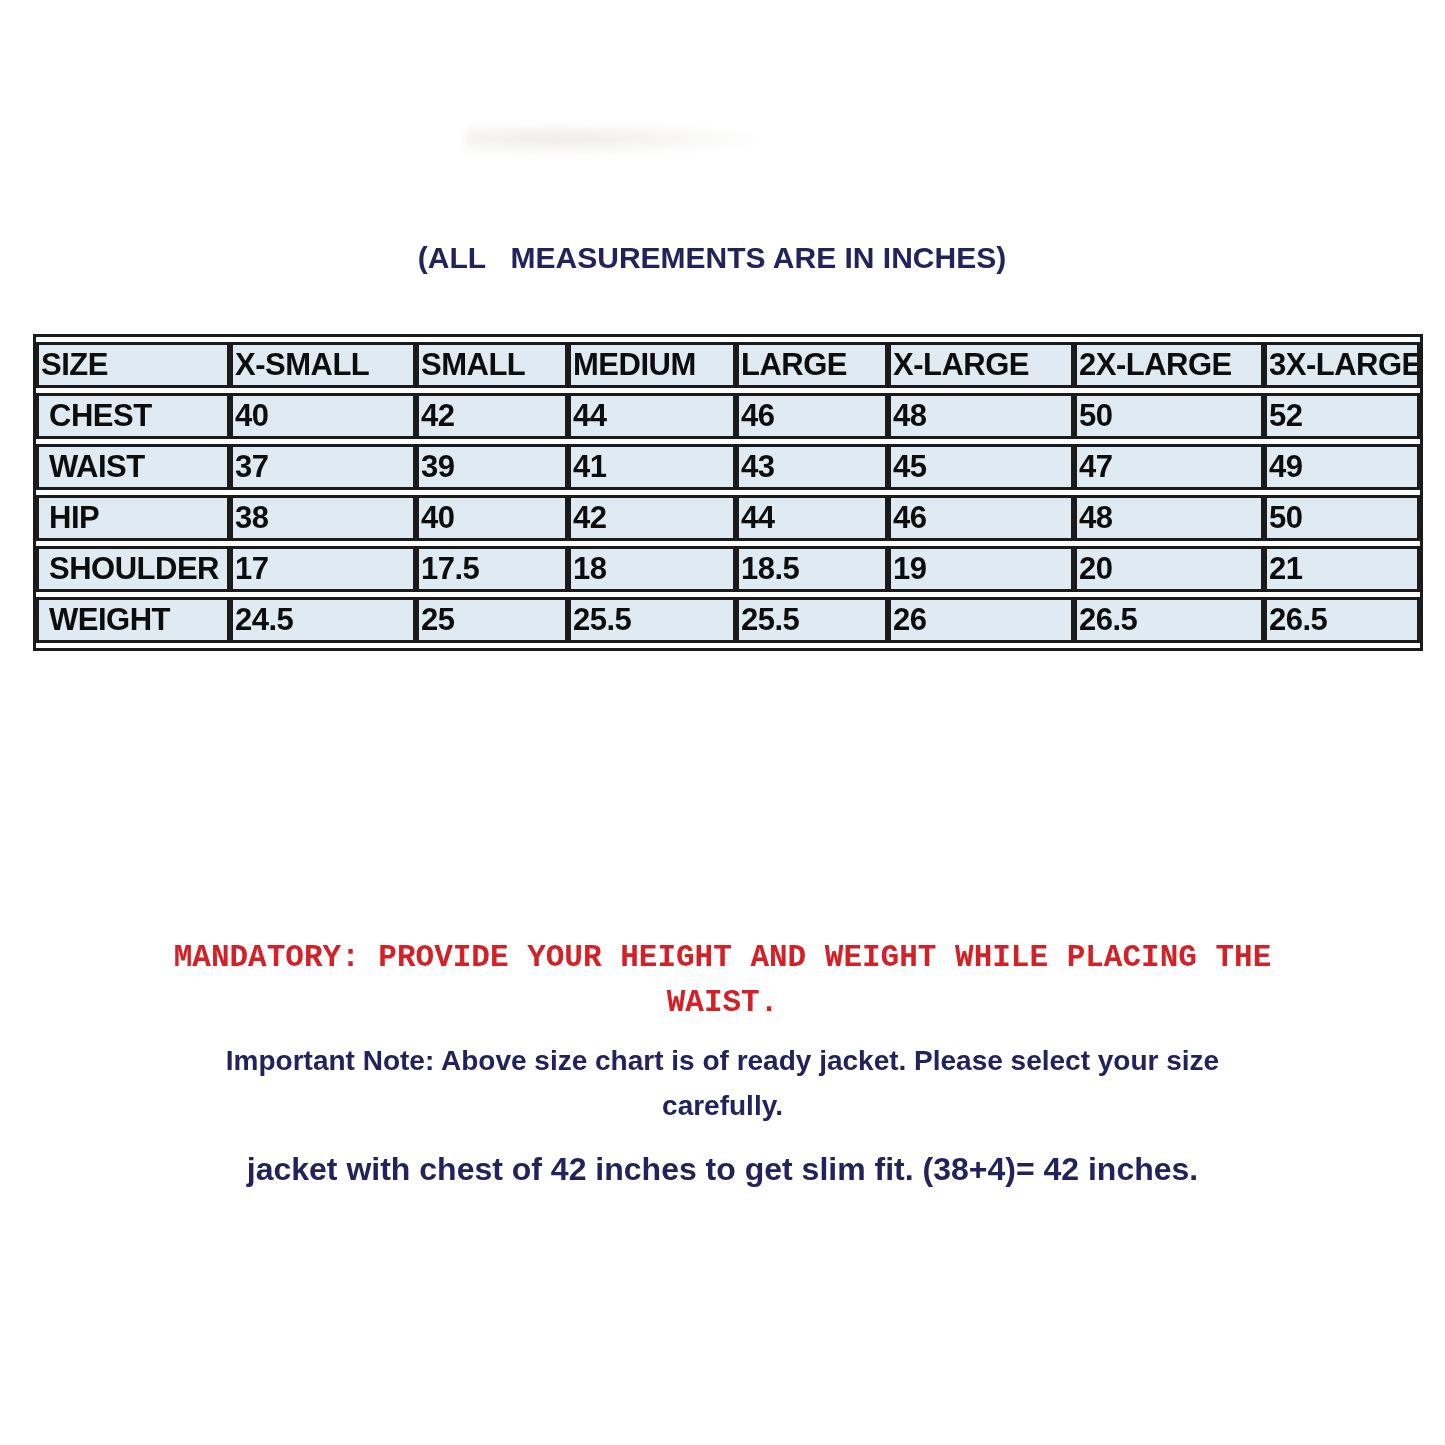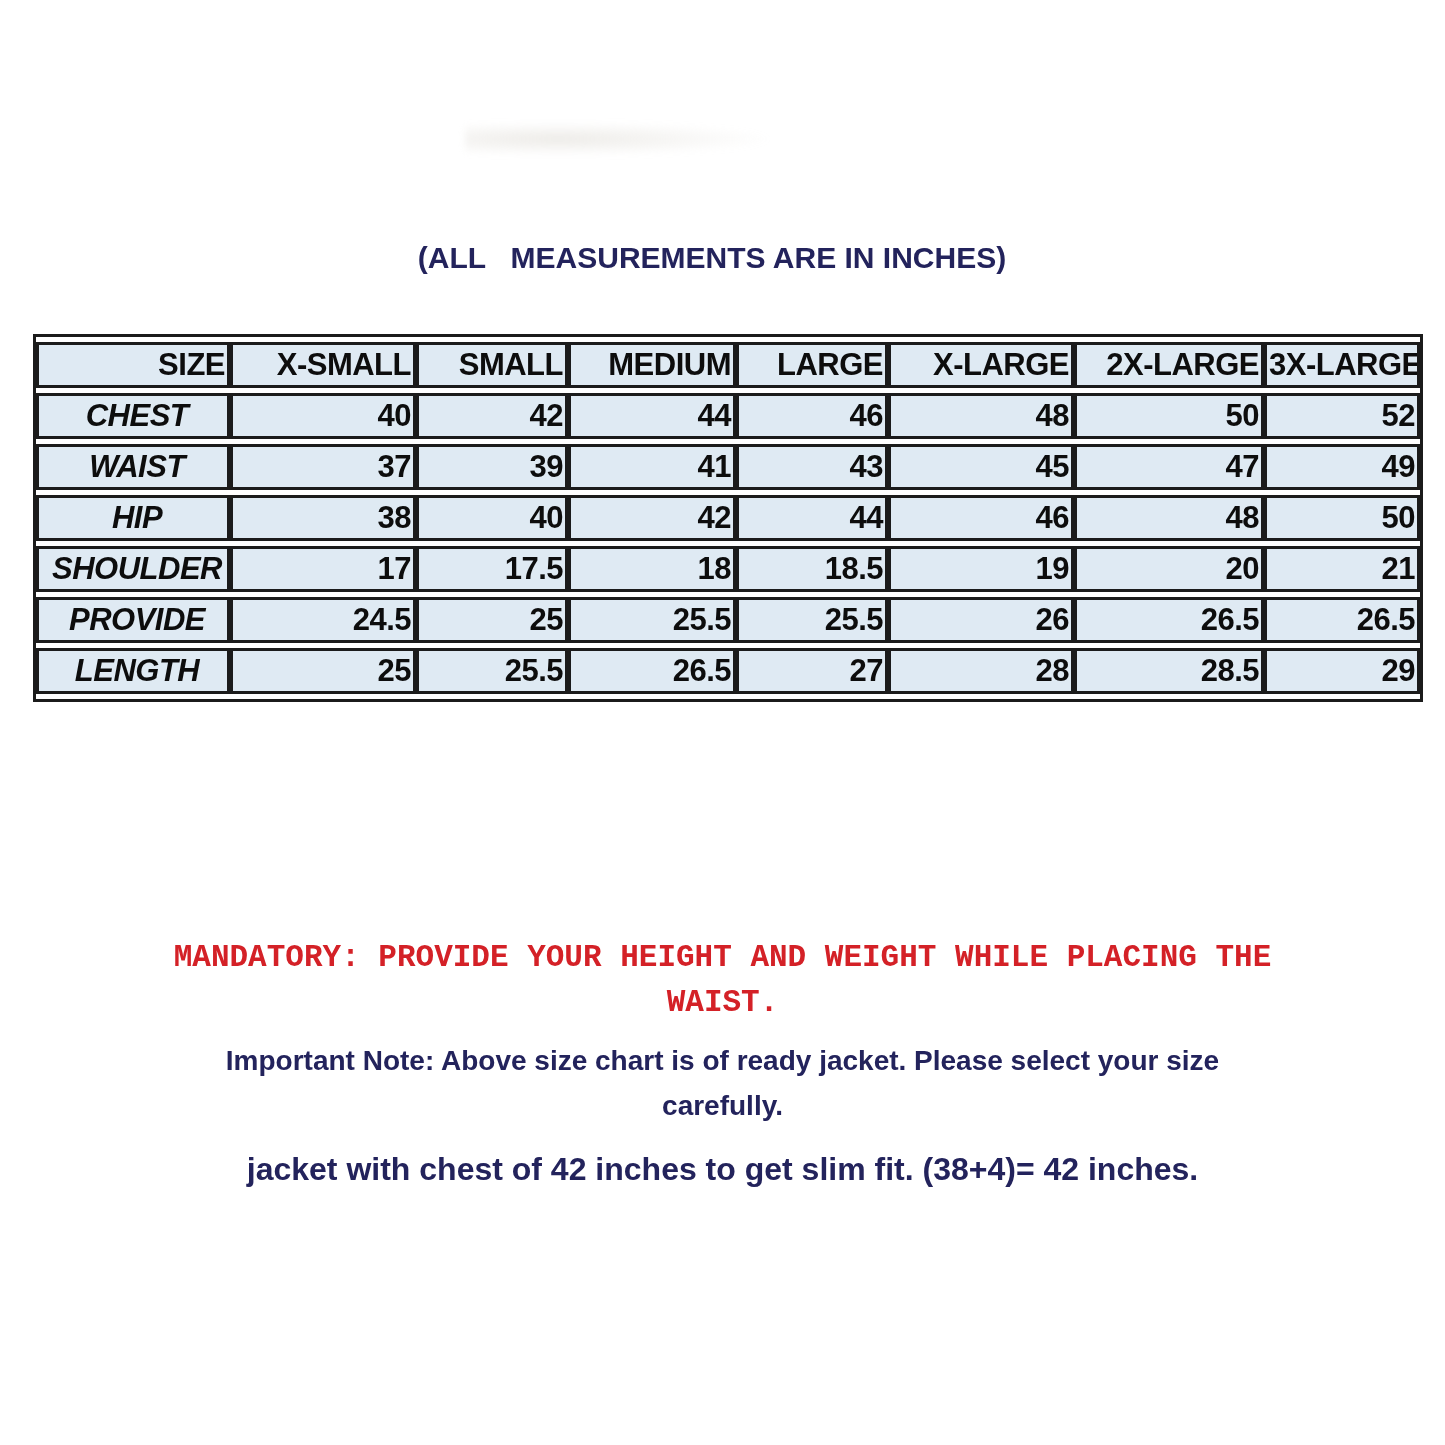--- a/index.html
+++ b/index.html
@@ -61,29 +61,28 @@
   table.size-chart col.c7 { width: 156px; }
   table.size-chart th,
   table.size-chart td {
     border: 3px solid #1b1b1b;
     background: #dfeaf3;
     font-weight: bold;
     font-size: 31px;
     line-height: 38px;
     letter-spacing: -0.5px;
     color: #0d0d0d;
-    text-align: right;
+    text-align: left;
     padding: 1px 2px;
     overflow: hidden;
     white-space: nowrap;
   }
   table.size-chart td.rowlabel {
-    text-align: center;
+    text-align: left;
     padding-left: 10px;
-    font-style: italic;
   }
 
   .note {
     position: absolute;
     left: 0;
     width: 1445px;
     text-align: center;
     font-weight: bold;
   }
   .note .line { display: block; }
@@ -175,39 +174,29 @@
           <td class="rowlabel">SHOULDER</td>
           <td>17</td>
           <td>17.5</td>
           <td>18</td>
           <td>18.5</td>
           <td>19</td>
           <td>20</td>
           <td>21</td>
         </tr>
         <tr>
-          <td class="rowlabel">PROVIDE</td>
+          <td class="rowlabel">WEIGHT</td>
           <td>24.5</td>
           <td>25</td>
           <td>25.5</td>
           <td>25.5</td>
           <td>26</td>
           <td>26.5</td>
           <td>26.5</td>
         </tr>
-        <tr>
-          <td class="rowlabel">LENGTH</td>
-          <td>25</td>
-          <td>25.5</td>
-          <td>26.5</td>
-          <td>27</td>
-          <td>28</td>
-          <td>28.5</td>
-          <td>29</td>
-        </tr>
       </tbody>
   </table>
 
   <div class="note note-mandatory">
     <span class="line">MANDATORY: PROVIDE YOUR HEIGHT AND WEIGHT WHILE PLACING THE</span>
     <span class="line">WAIST.</span>
   </div>
 
   <div class="note note-important">
     <span class="line">Important Note: Above size chart is of ready jacket. Please select your size</span>

